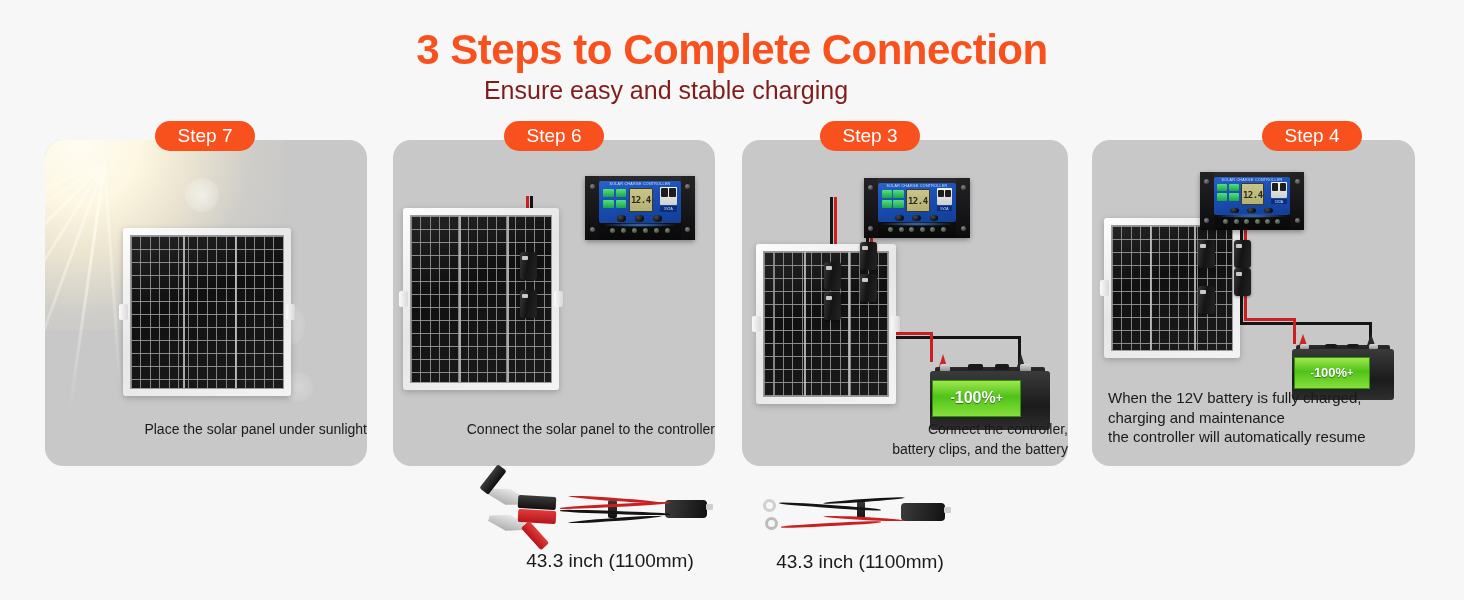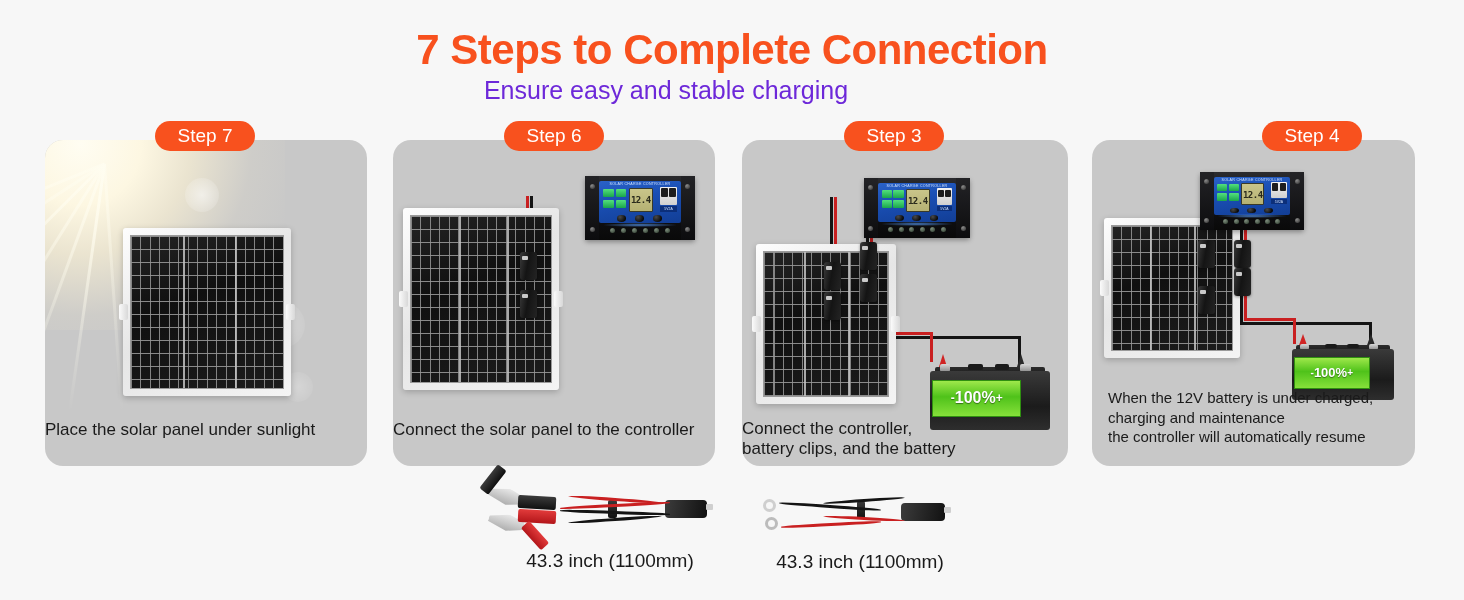--- a/index.html
+++ b/index.html
@@ -13,47 +13,47 @@
 
   
   .title {
     position: absolute; top: 26px; left: 0; width: 1464px;
     text-align: center;
     font-size: 42px; font-weight: bold; letter-spacing: -0.5px;
     color: #f8511e; white-space: nowrap;
   }
   .subtitle {
     position: absolute; top: 76px; left: 0; width: 1332px;
-    text-align: center; font-size: 25px; color: #6d28d9;
+    text-align: center; font-size: 25px; color: #7f1d1d;
   }
 
   
   .card {
     position: absolute; top: 140px; height: 326px;
     background: #c8c8c8; border-radius: 18px; overflow: hidden;
   }
   #card1 { left: 45px;   width: 322px; }
   #card2 { left: 393px;  width: 322px; }
   #card3 { left: 742px;  width: 326px; }
   #card4 { left: 1092px; width: 323px; }
 
   .badge {
     position: absolute; top: 121px; height: 30px;
     background: #f8511e; color: #fff; border-radius: 15px;
     font-size: 19px; line-height: 30px; text-align: center;
     width: 100px; z-index: 6;
   }
   #badge1 { left: 155px; }
   #badge2 { left: 504px; }
-  #badge3 { left: 844px; text-align: center; }
+  #badge3 { left: 820px; text-align: center; }
   #badge4 { left: 1262px; }
 
   .caption {
-    position: absolute; width: 100%; text-align: left;
-    font-size: 17px; color: #1a1a1a; line-height: 19px; z-index: 5;
+    position: absolute; width: 100%; text-align: right;
+    font-size: 14px; color: #1a1a1a; line-height: 19px; z-index: 5;
   }
   #cap1 { top: 420px; left: 45px;  width: 322px; }
   #cap2 { top: 420px; left: 393px; width: 322px; }
   #cap3 { top: 419px; left: 742px; width: 326px; line-height: 20px; }
   #cap4 {
     top: 388px; left: 1108px; width: 330px; text-align: left;
     font-size: 15px; line-height: 19.5px; white-space: nowrap;
   }
 
   
@@ -254,21 +254,21 @@
     position: absolute; width: 13px; height: 13px; border-radius: 50%;
     border: 3.5px solid #cfcfcf; background: transparent;
   }
   .ring.b { border-color: #bcbcbc; }
 </style>
 </head>
 <body>
 
 <div id="root">
 
-  <div class="title">7 Steps to Complete Connection</div>
+  <div class="title">3 Steps to Complete Connection</div>
   <div class="subtitle">Ensure easy and stable charging</div>
 
   <div class="card" id="card1">
     <div class="sun-wrap">
       <div class="sun-glow"></div>
       <div class="ray" style="transform:rotate(8deg);"></div>
       <div class="ray" style="transform:rotate(20deg); opacity:.8;"></div>
       <div class="ray" style="transform:rotate(32deg); opacity:.75;"></div>
       <div class="ray" style="transform:rotate(45deg); opacity:.85;"></div>
       <div class="ray" style="transform:rotate(57deg); opacity:.6;"></div>
@@ -506,21 +506,21 @@
   <div class="badge" id="badge3">Step 3</div>
   <div class="badge" id="badge4">Step 4</div>
 
   <div class="caption" id="cap1">Place the solar panel under sunlight</div>
   <div class="caption" id="cap2">Connect the solar panel to the controller</div>
   <div class="caption" id="cap3">
     <div>Connect the controller,</div>
     <div>battery clips, and the battery</div>
   </div>
   <div class="caption" id="cap4">
-    <div>When the 12V battery is under charged,</div>
+    <div>When the 12V battery is fully charged,</div>
     <div>charging and maintenance</div>
     <div>the controller will automatically resume</div>
   </div>
 
   <div class="acc" style="left:460px; top:478px; width:300px; height:70px;">
 
     <div class="alli" style="left:28px; top:10px;  width:36px; height:18px; transform:rotate(18deg);"></div>
     <div class="alli" style="left:28px; top:36px;  width:36px; height:18px; transform:rotate(16deg);"></div>
 
     <div class="boot black" style="left:18px; top:-4px; width:30px; height:11px; transform:rotate(-52deg);"></div>

